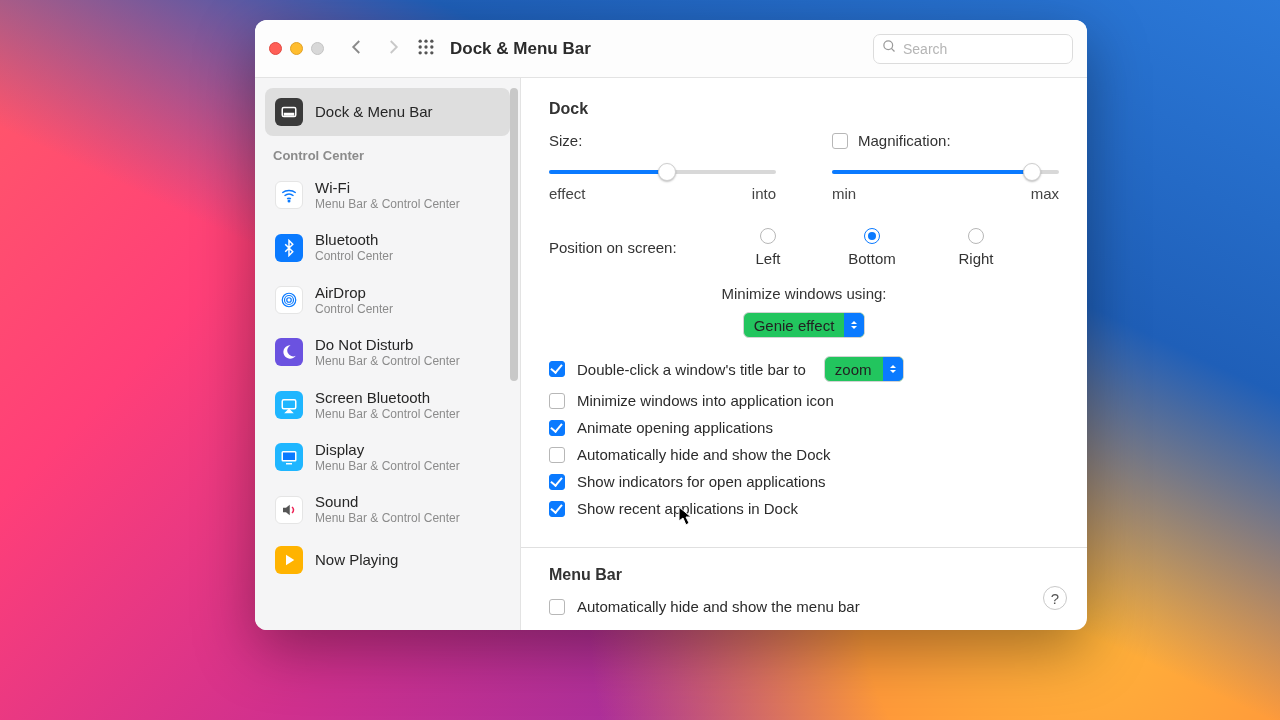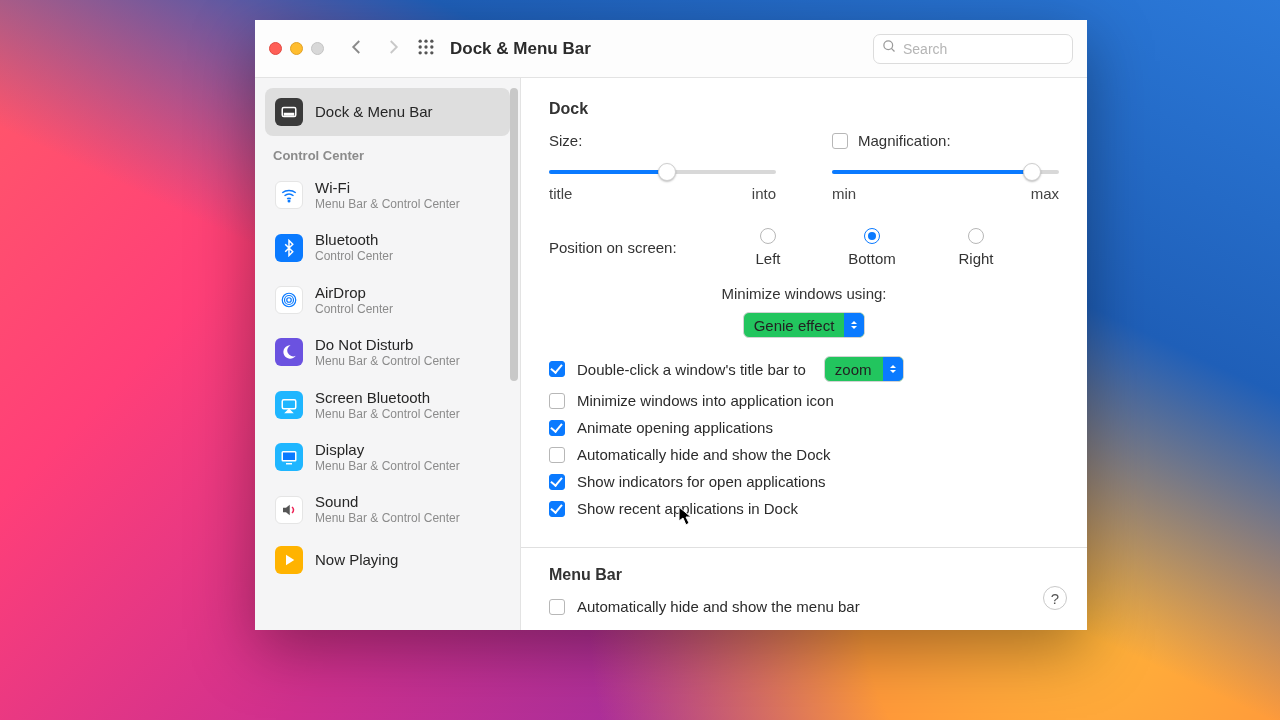--- a/index.html
+++ b/index.html
@@ -17,21 +17,21 @@
     content:"";
     position:absolute; inset:0;
     background: linear-gradient(205deg, #2b79d9 0%, #1f5fb8 30%, rgba(31,95,184,0) 55%);
     z-index:0;
   }
   .window {
     position: absolute;
     left: 255px; top: 20px;
     width: 832px; height: 610px;
     background: #ffffff;
-    border-radius: 0;
+    border-radius: 12px;
     box-shadow: 0 20px 60px rgba(0,0,0,.35);
     display: flex; flex-direction: column;
     overflow: hidden;
     z-index: 2;
   }
   .titlebar {
     height: 58px;
     border-bottom: 1px solid #e3e3e3;
     display: flex; align-items: center;
     padding: 0 14px;
@@ -311,21 +311,21 @@
         <div class="slider-col">
           <div class="slider-label">
               <span>Size:</span>
             </div>
           <div class="slider">
             <div class="track"></div>
               <div class="fill" style="width:52%"></div>
               <div class="knob" style="left:52%"></div>
           </div>
           <div class="slider-legend">
-              <span>title</span>
+              <span>effect</span>
               <span>into</span>
             </div>
         </div>
         <div class="slider-col">
           <div class="slider-label">
             <span class="check"></span>
             <span>Magnification:</span>
           </div>
           <div class="slider">
             <div class="track"></div>

